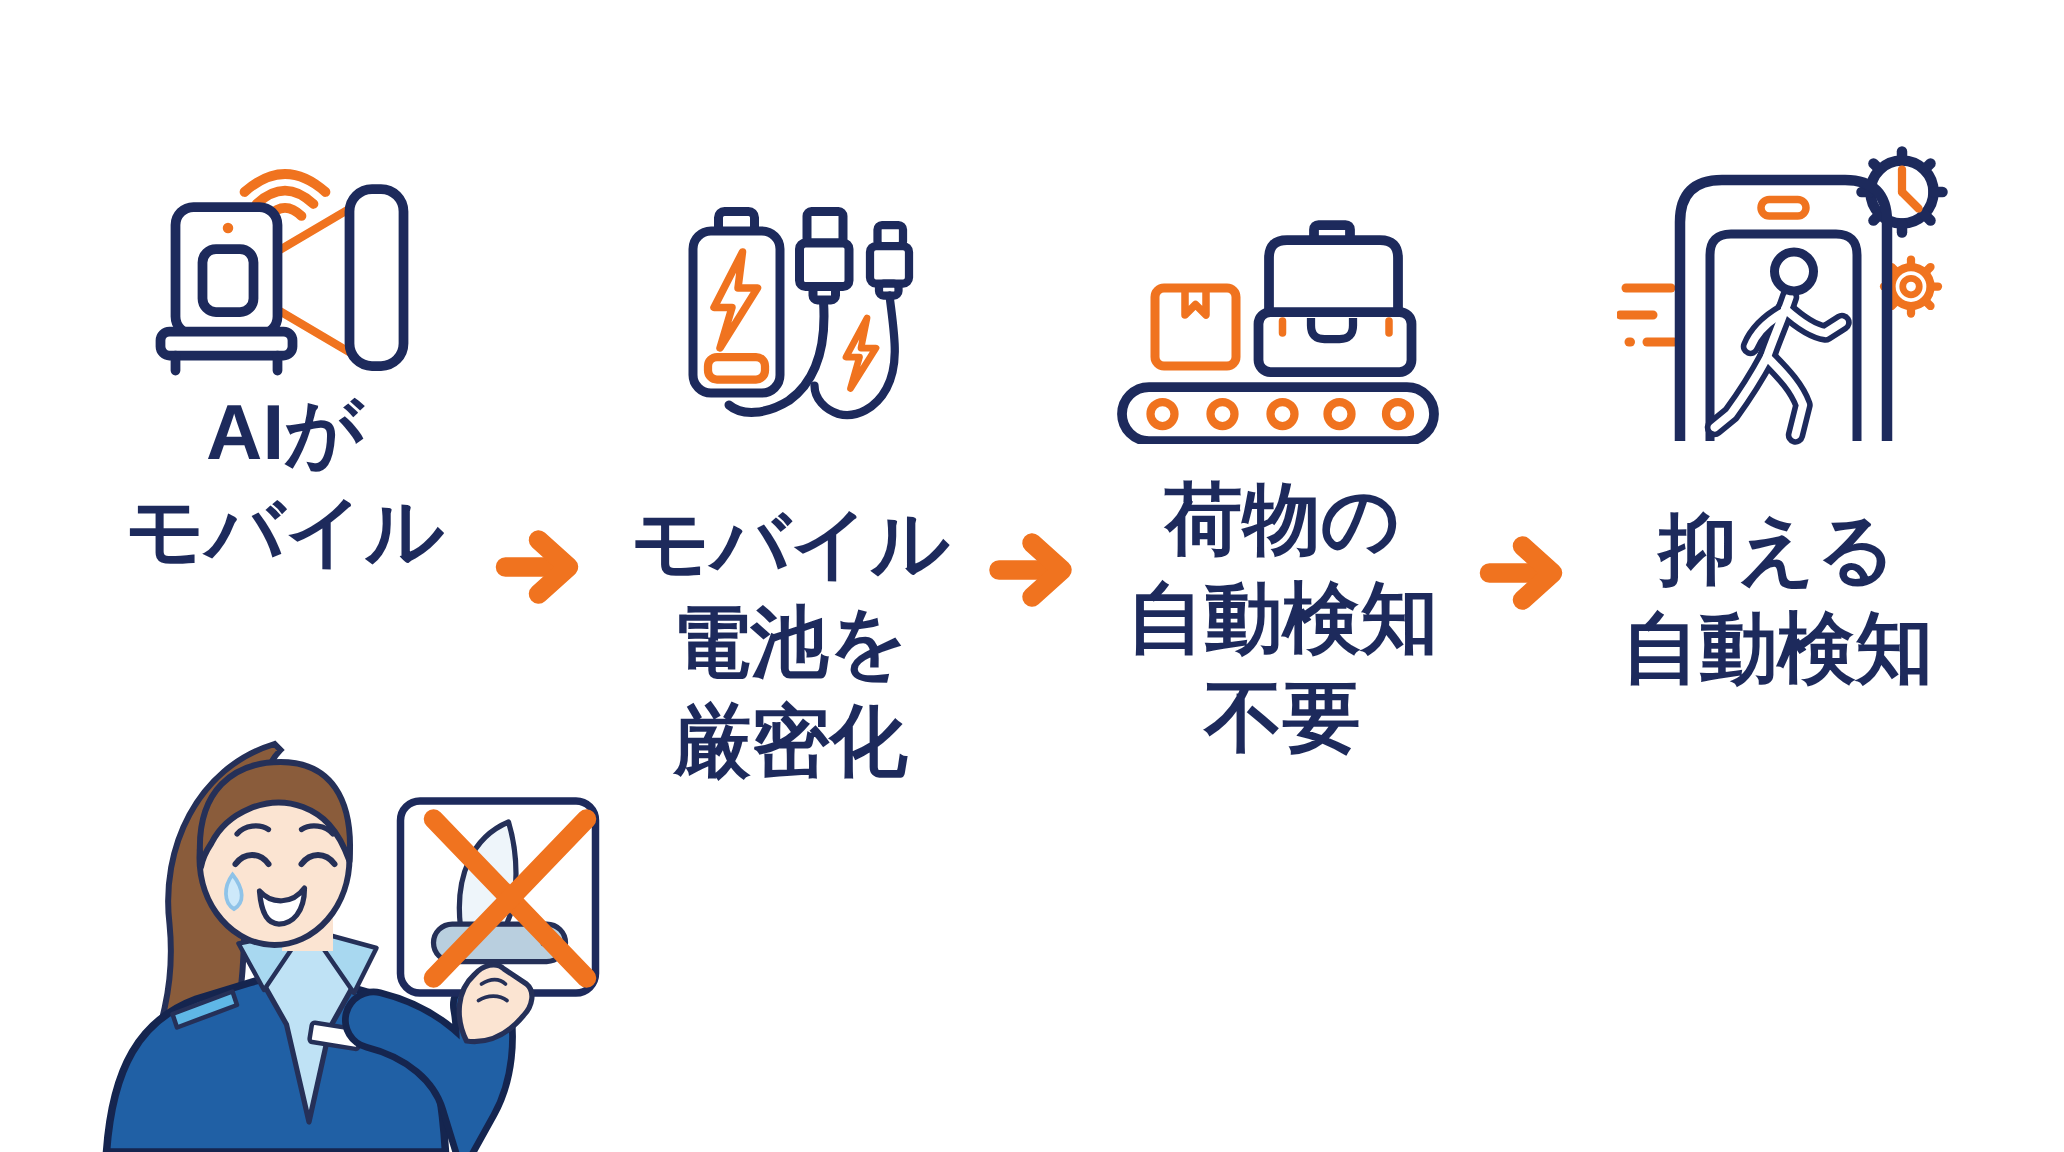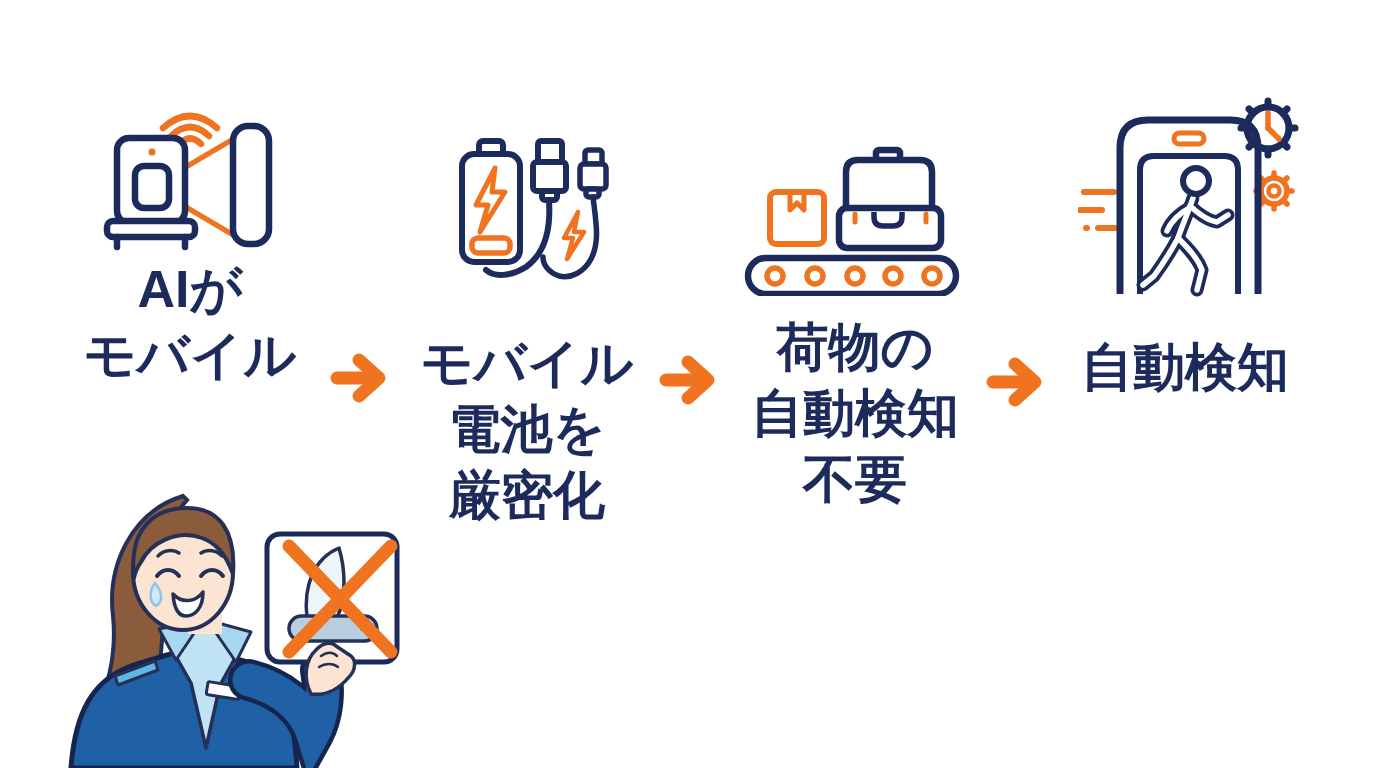--- a/index.html
+++ b/index.html
@@ -177,20 +177,21 @@
     <div>モバイル</div>
     <div>電池を</div>
     <div>厳密化</div>
   </div>
   <div class="step-label s3">
     <div>荷物の</div>
     <div>自動検知</div>
     <div>不要</div>
   </div>
   <div class="step-label s4">
+    <div>抑える</div>
     <div>自動検知</div>
   </div>
 
   <div class="arrow a1">
     <svg width="64" height="54" viewBox="0 0 64 54" fill="none">
       <path d="M 8,27 H 40" stroke="#f0731f" stroke-width="13" stroke-linecap="round"></path>
       <path d="M 30,9 L 50,27 L 30,45" stroke="#f0731f" stroke-width="13" stroke-linecap="round" stroke-linejoin="round"></path>
     </svg>
   </div>
   <div class="arrow a2">

